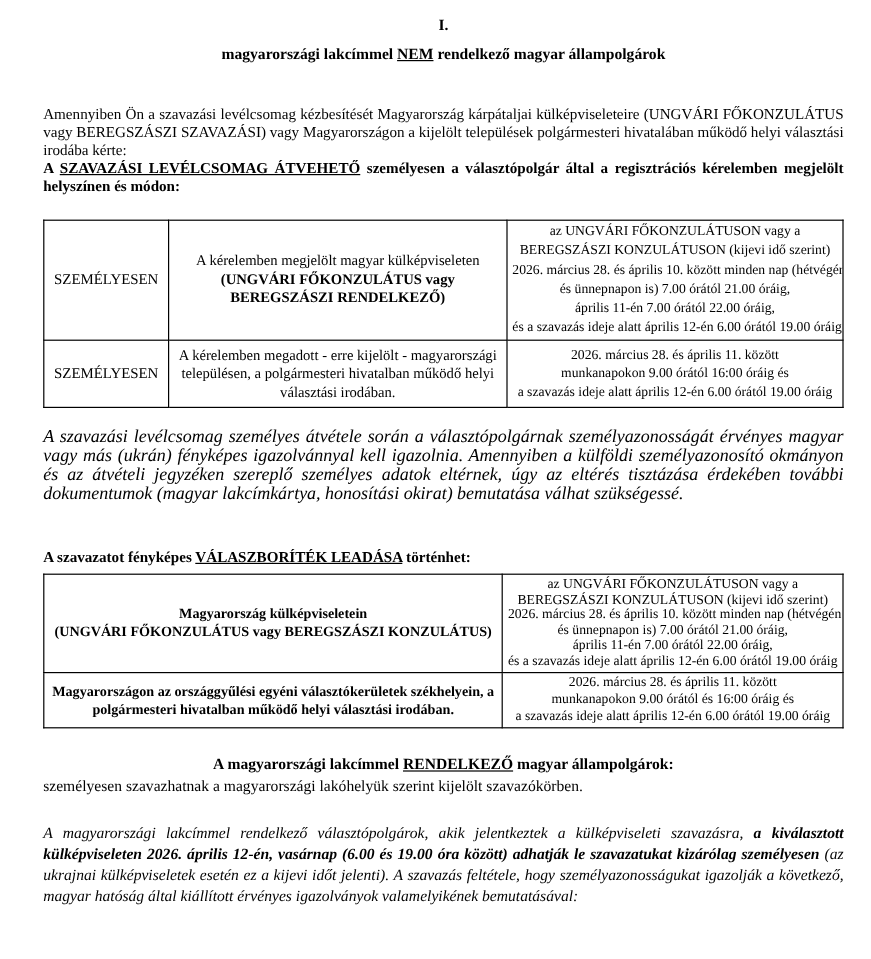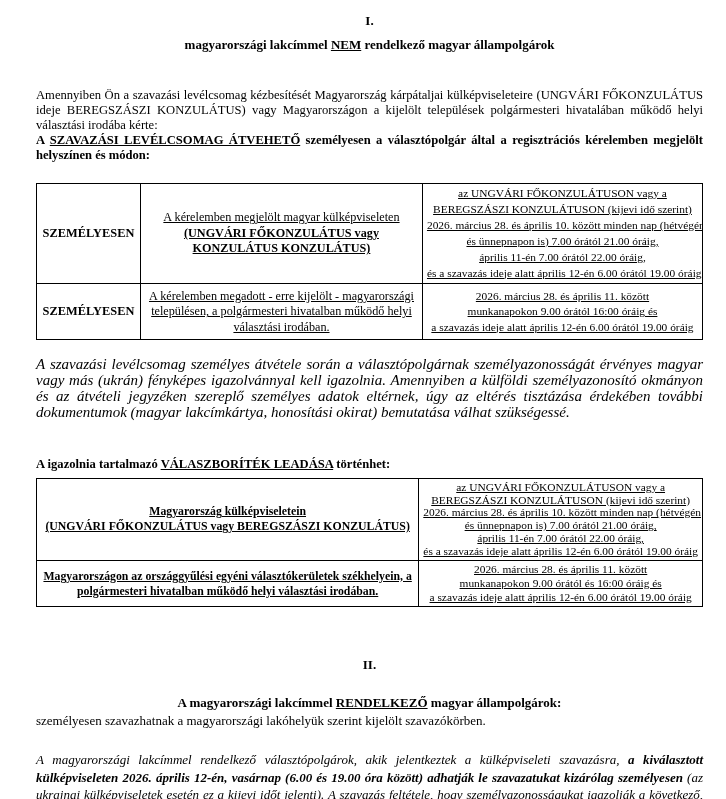--- a/index.html
+++ b/index.html
@@ -33,23 +33,23 @@
   }
   .t1 .col-method { width: 14.9%; }
   .t1 .col-loc    { width: 42.7%; }
   .t1 .col-sched  { width: 42.4%; }
   .t2 .col-loc    { width: 57.6%; }
   .t2 .col-sched  { width: 42.4%; }
   .t1 .row-a td { height: 92px; }
   .t1 .row-b td { height: 51px; }
   .t2 .row-a td { height: 73px; }
   .t2 .row-b td { height: 39px; }
-  .method-cell { font-weight: bold; font-size: 12.4px; }
+  .method-cell { font-weight: normal; font-size: 12.4px; }
   .loc-cell { font-size: 12.2px; line-height: 15.5px; }
-  .loc-cell div, .sched-cell div { white-space: nowrap; text-decoration: underline; }
+  .loc-cell div, .sched-cell div { white-space: nowrap; }
   .sched-cell { font-size: 11.4px; }
   .lh-a div { line-height: 15.9px; }
   .lh-b div { line-height: 15.3px; }
   .lh-c div { line-height: 12.9px; }
   .lh-d div { line-height: 13.8px; }
   .loc-bold { font-weight: bold; font-size: 11.8px; line-height: 15px; }
   .note {
     margin-top: 17px;
     font-style: italic;
     font-size: 15px;
@@ -71,32 +71,32 @@
 </style>
 </head>
 <body>
 
 <div class="page">
 
   <div class="numeral">I.</div>
 
   <div class="doc-title"><span>magyarországi lakcímmel </span><span class="u">NEM</span><span> rendelkező magyar állampolgárok</span></div>
 
-  <p class="intro">Amennyiben Ön a szavazási levélcsomag kézbesítését Magyarország kárpátaljai külképviseleteire (UNGVÁRI FŐKONZULÁTUS ideje BEREGSZÁSZI KONZULÁTUS) vagy Magyarországon a kijelölt települések polgármesteri hivatalában működő helyi választási irodába kérte:</p>
+  <p class="intro">Amennyiben Ön a szavazási levélcsomag kézbesítését Magyarország kárpátaljai külképviseleteire (UNGVÁRI FŐKONZULÁTUS vagy BEREGSZÁSZI SZAVAZÁSI) vagy Magyarországon a kijelölt települések polgármesteri hivatalában működő helyi választási irodába kérte:</p>
 
   <p class="lead-heading"><span>A </span><span class="u">SZAVAZÁSI LEVÉLCSOMAG ÁTVEHETŐ</span><span> személyesen a választópolgár által a regisztrációs kérelemben megjelölt helyszínen és módon:</span></p>
 
   <table class="t1">
     <tbody>
         <tr class="row-a">
       <td class="method-cell col-method">SZEMÉLYESEN</td>
       <td class="loc-cell col-loc">
         <div>A kérelemben megjelölt magyar külképviseleten</div>
         <div class="bold">(UNGVÁRI FŐKONZULÁTUS vagy</div>
-        <div class="bold">KONZULÁTUS KONZULÁTUS)</div>
+        <div class="bold">BEREGSZÁSZI RENDELKEZŐ)</div>
       </td>
       <td class="sched-cell lh-a col-sched">
         <div>az UNGVÁRI FŐKONZULÁTUSON vagy a</div>
         <div>BEREGSZÁSZI KONZULÁTUSON (kijevi idő szerint)</div>
         <div>2026. március 28. és április 10. között minden nap (hétvégén</div>
         <div>és ünnepnapon is) 7.00 órától 21.00 óráig,</div>
         <div>április 11-én 7.00 órától 22.00 óráig,</div>
         <div>és a szavazás ideje alatt április 12-én 6.00 órától 19.00 óráig</div>
       </td>
     </tr>
@@ -111,21 +111,21 @@
         <div>2026. március 28. és április 11. között</div>
         <div>munkanapokon 9.00 órától 16:00 óráig és</div>
         <div>a szavazás ideje alatt április 12-én 6.00 órától 19.00 óráig</div>
       </td>
     </tr>
   </tbody>
     </table>
 
   <p class="note">A szavazási levélcsomag személyes átvétele során a választópolgárnak személyazonosságát érvényes magyar vagy más (ukrán) fényképes igazolvánnyal kell igazolnia. Amennyiben a külföldi személyazonosító okmányon és az átvételi jegyzéken szereplő személyes adatok eltérnek, úgy az eltérés tisztázása érdekében további dokumentumok (magyar lakcímkártya, honosítási okirat) bemutatása válhat szükségessé.</p>
 
-  <p class="lead-heading submit-heading"><span>A igazolnia tartalmazó </span><span class="u">VÁLASZBORÍTÉK LEADÁSA</span><span> történhet:</span></p>
+  <p class="lead-heading submit-heading"><span>A szavazatot fényképes </span><span class="u">VÁLASZBORÍTÉK LEADÁSA</span><span> történhet:</span></p>
 
   <table class="t2">
     <tbody>
         <tr class="row-a">
       <td class="loc-cell loc-bold col-loc">
         <div>Magyarország külképviseletein</div>
         <div>(UNGVÁRI FŐKONZULÁTUS vagy BEREGSZÁSZI KONZULÁTUS)</div>
       </td>
       <td class="sched-cell lh-c col-sched">
         <div>az UNGVÁRI FŐKONZULÁTUSON vagy a</div>
@@ -143,21 +143,20 @@
       </td>
       <td class="sched-cell lh-d col-sched">
         <div>2026. március 28. és április 11. között</div>
         <div>munkanapokon 9.00 órától és 16:00 óráig és</div>
         <div>a szavazás ideje alatt április 12-én 6.00 órától 19.00 óráig</div>
       </td>
     </tr>
   </tbody>
     </table>
 
-  <div class="numeral numeral-2">II.</div>
 
   <div class="doc-title title-2"><span>A magyarországi lakcímmel </span><span class="u">RENDELKEZŐ</span><span> magyar állampolgárok:</span></div>
 
   <div class="subtitle">személyesen szavazhatnak a magyarországi lakóhelyük szerint kijelölt szavazókörben.</div>
 
   <p class="note-2"><span>A magyarországi lakcímmel rendelkező választópolgárok, akik jelentkeztek a külképviseleti szavazásra, </span><span class="bi">a kiválasztott külképviseleten 2026. április 12-én, vasárnap (6.00 és 19.00 óra között) adhatják le szavazatukat kizárólag személyesen </span><span>(az ukrajnai külképviseletek esetén ez a kijevi időt jelenti). A szavazás feltétele, hogy személyazonosságukat igazolják a következő, magyar hatóság által kiállított érvényes igazolványok valamelyikének bemutatásával: </span></p>
 
 </div>
 
 </body></html>

